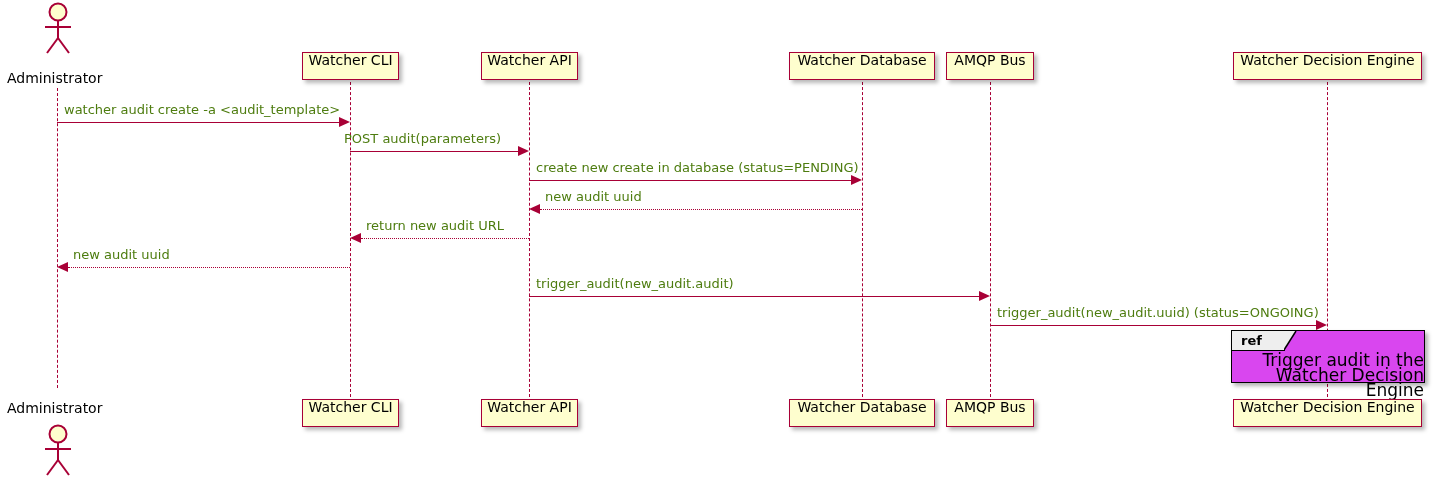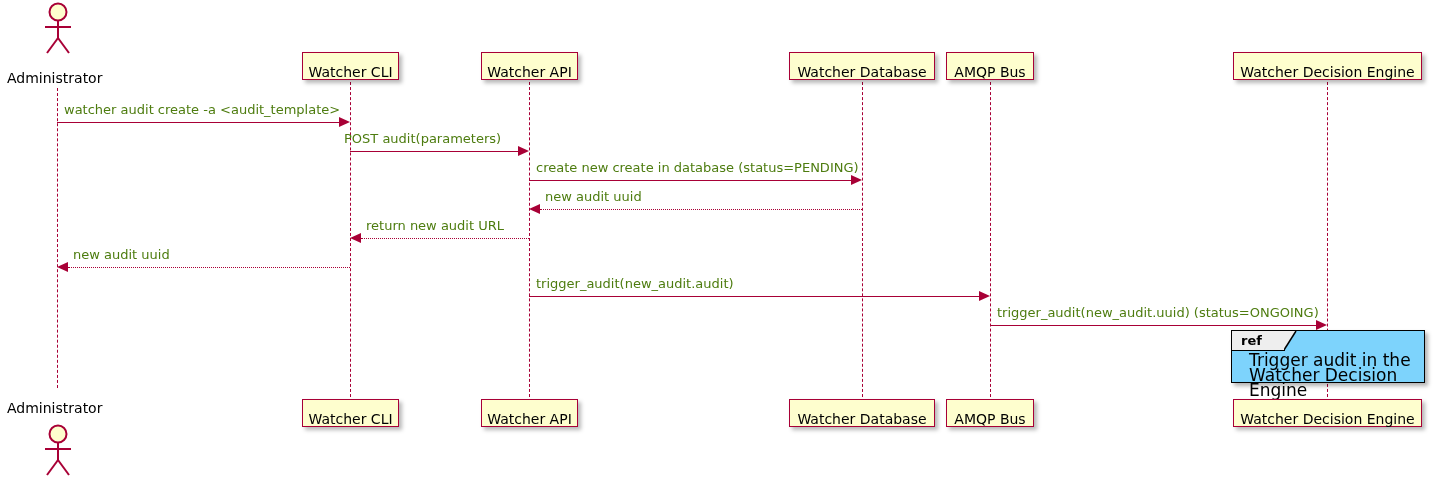--- a/index.html
+++ b/index.html
@@ -20,21 +20,21 @@
   
   .participant-box {
     position: absolute;
     box-sizing: border-box;
     background: #FEFECE;
     border: 1.5px solid #A80036;
     color: #000000;
     font-size: 14px;
     line-height: 1;
     display: flex;
-    align-items: flex-end;
+    align-items: flex-start;
     justify-content: center;
     padding: 0 9px;
     height: 28px;
     white-space: nowrap;
     box-shadow: 3px 3px 4px rgba(0,0,0,0.28);
   }
   
   .actor-figure {
     position: absolute;
   }
@@ -78,23 +78,24 @@
   }
   .arrowhead.left {
     border-top: 5px solid transparent;
     border-bottom: 5px solid transparent;
     border-right: 11px solid #A80036;
   }
   
   .ref-box {
     position: absolute;
     box-sizing: border-box;
-    background: #7dd3fc;
+    background: #d946ef;
     border: 1.5px solid #000000;
     box-shadow: 3px 3px 4px rgba(0,0,0,0.30);
+    text-align: right;
   }
   .ref-tab {
     position: absolute;
     left: 0;
     top: 0;
     height: 19px;
     background: #EEEEEE;
     border-right: 1.5px solid #000000;
     border-bottom: 1.5px solid #000000;
   }

